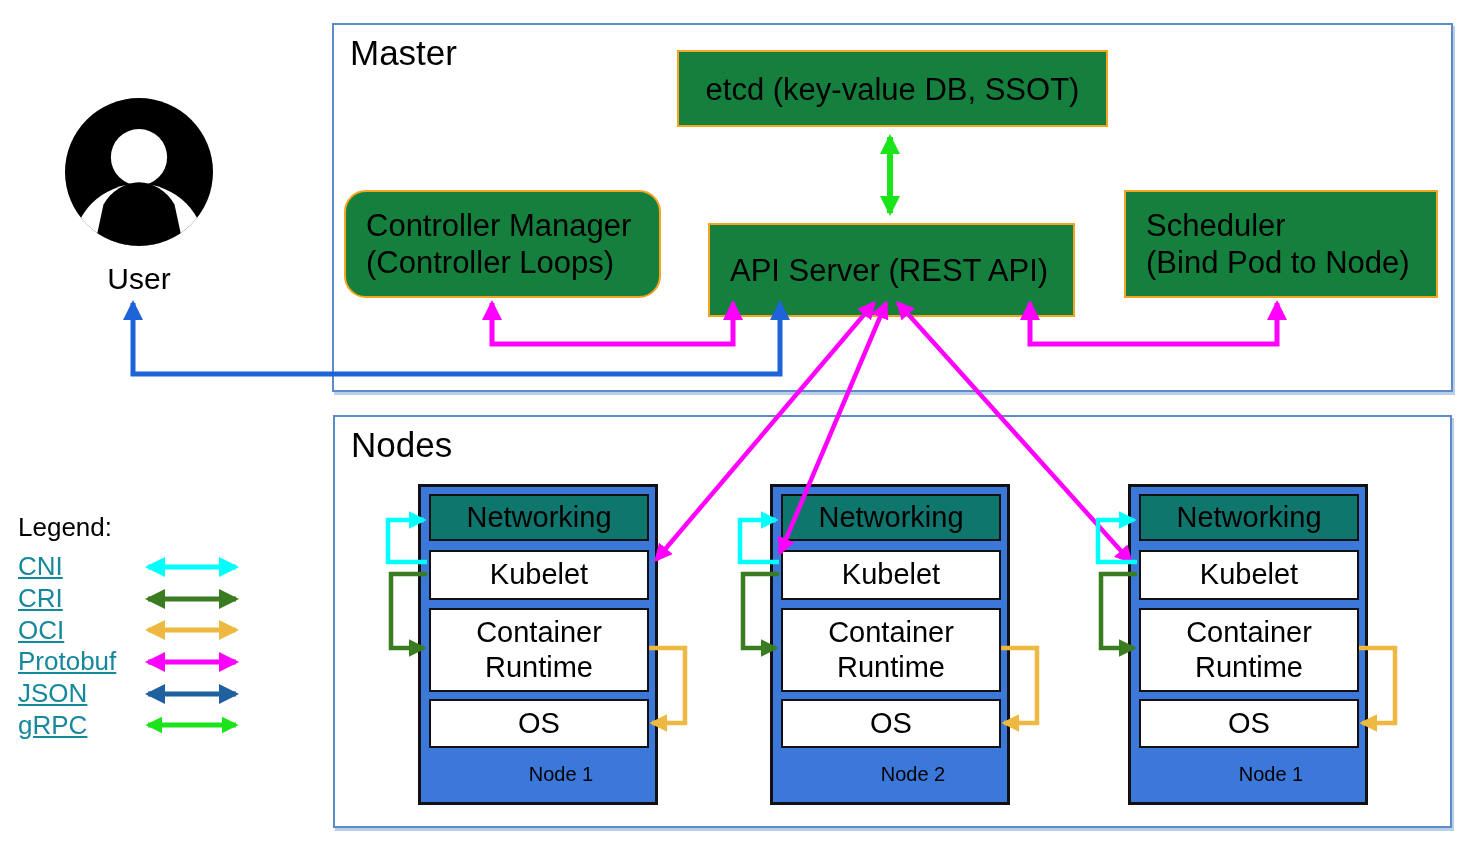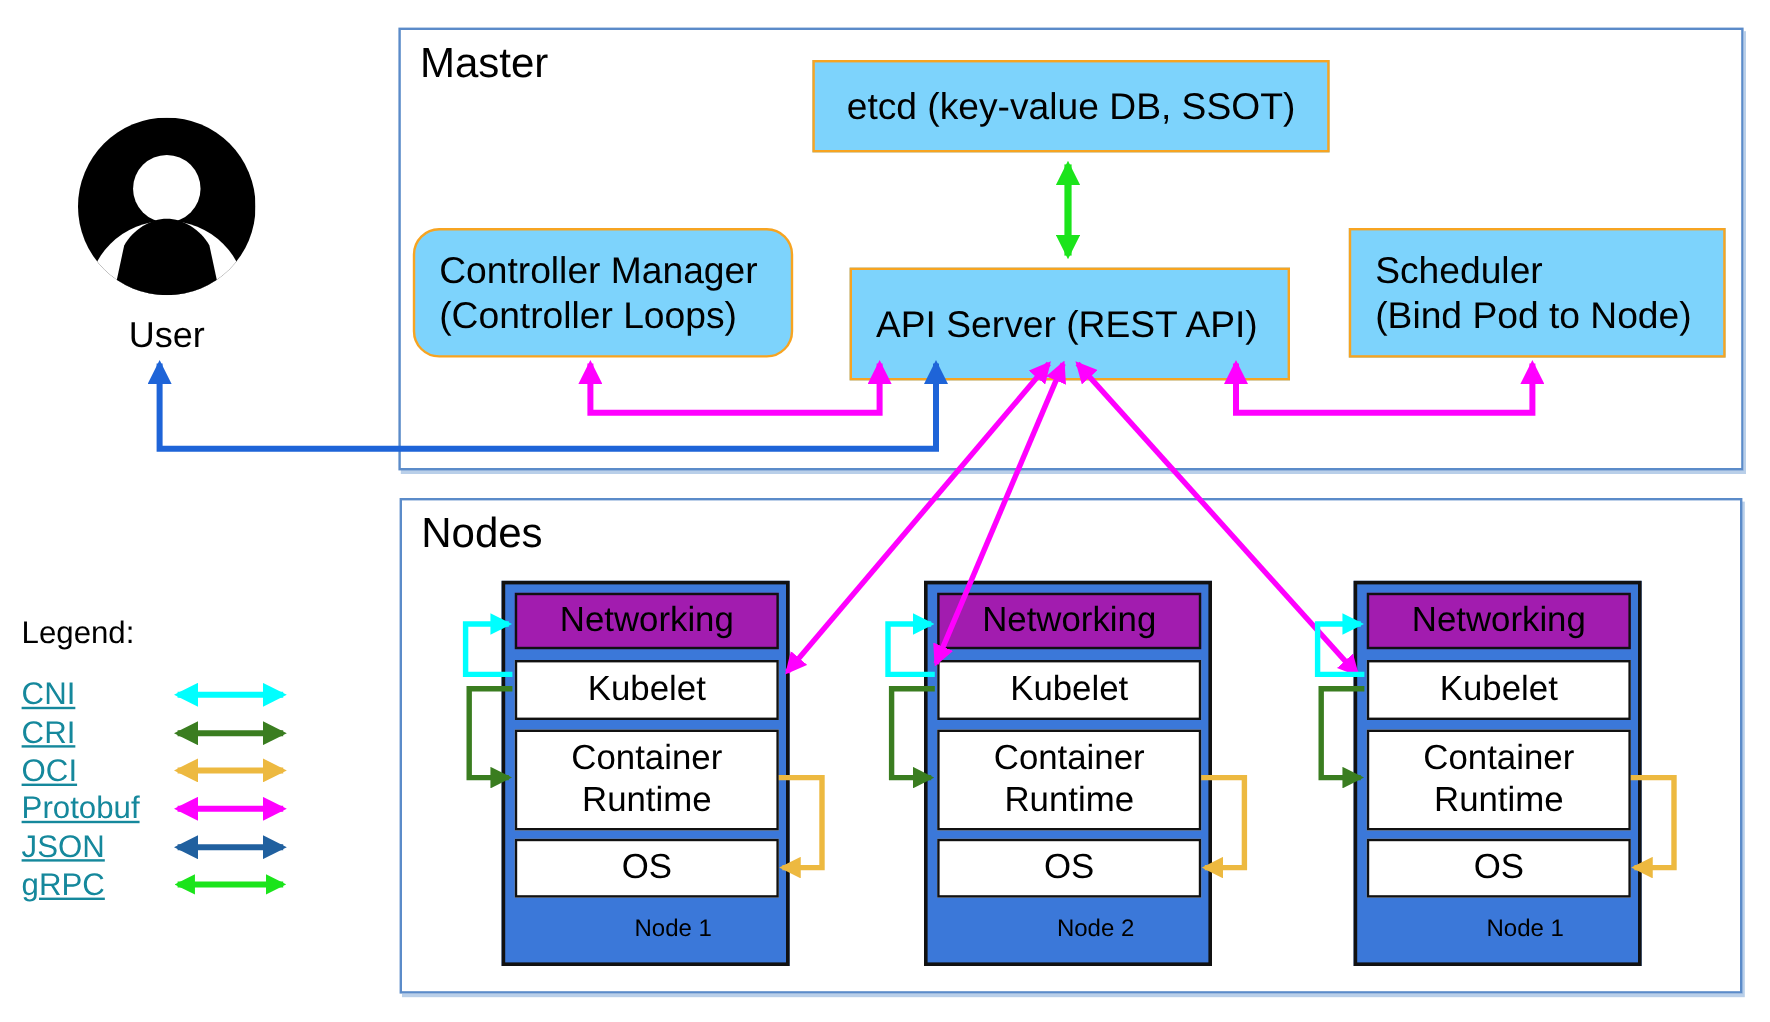--- a/index.html
+++ b/index.html
@@ -8,49 +8,49 @@
     font-family:"Liberation Sans","DejaVu Sans",sans-serif;color:#111;text-decoration:underline;
   }
   
   .frame{
     position:absolute;border:2px solid #5B8BC9;background:transparent;
     box-shadow:2px 3px 0 #B9CFE9;
   }
   .frame-title{position:absolute;left:16px;top:8px;font-size:35px;color:#000;white-space:nowrap;}
   
   .obox{
-    position:absolute;border:2.5px solid #F7A421;background:#7dd3fc;
+    position:absolute;border:2.5px solid #F7A421;background:#15803d;
     font-size:31px;color:#000;line-height:37px;box-sizing:border-box;
   }
   .obox .pad{position:absolute;left:20px;top:50%;transform:translateY(-50%);white-space:nowrap;}
   .obox .center{position:absolute;left:0;right:0;top:50%;transform:translateY(-50%);text-align:center;white-space:nowrap;}
   
   .node{
     position:absolute;top:484px;width:240px;height:321px;background:#3B78D9;
     border:3px solid #111;box-sizing:border-box;
   }
   .layer{
     position:absolute;left:8px;width:220px;background:#fff;border:2px solid #111;
     box-sizing:border-box;display:flex;align-items:center;justify-content:center;
     font-size:29px;color:#000;text-align:center;line-height:1.22;
   }
-  .layer.networking{top:7px;height:47px;background:#a21caf;}
+  .layer.networking{top:7px;height:47px;background:#0f766e;}
   .layer.kubelet{top:63px;height:50px;}
   .layer.runtime{top:121px;height:84px;}
   .layer.os{top:212px;height:49px;}
   .node-name{
     position:absolute;left:0;right:0;bottom:16px;text-align:center;
     color:#000000;font-size:20px;padding-left:46px;
   }
   
   .user-group{position:absolute;left:65px;top:98px;width:148px;text-align:center;}
   .user-label{margin-top:12px;font-size:30px;color:#000;}
   
   .legend{position:absolute;left:18px;top:512px;}
-  .legend-title{font-size:26px;color:#000;margin-bottom:20px;}
+  .legend-title{font-size:26px;color:#000;margin-bottom:8px;}
   .legend-row{display:flex;align-items:center;height:31.7px;}
   .legend-link{
     width:114px;font-size:26px;color:#15889C;text-decoration:underline;white-space:nowrap;
   }
   .legend-arrow{flex:0 0 auto;}
   .overlay{position:absolute;left:0;top:0;width:1475px;height:852px;pointer-events:none;z-index:9;}
 </style>
 </head>
 <body>
 

